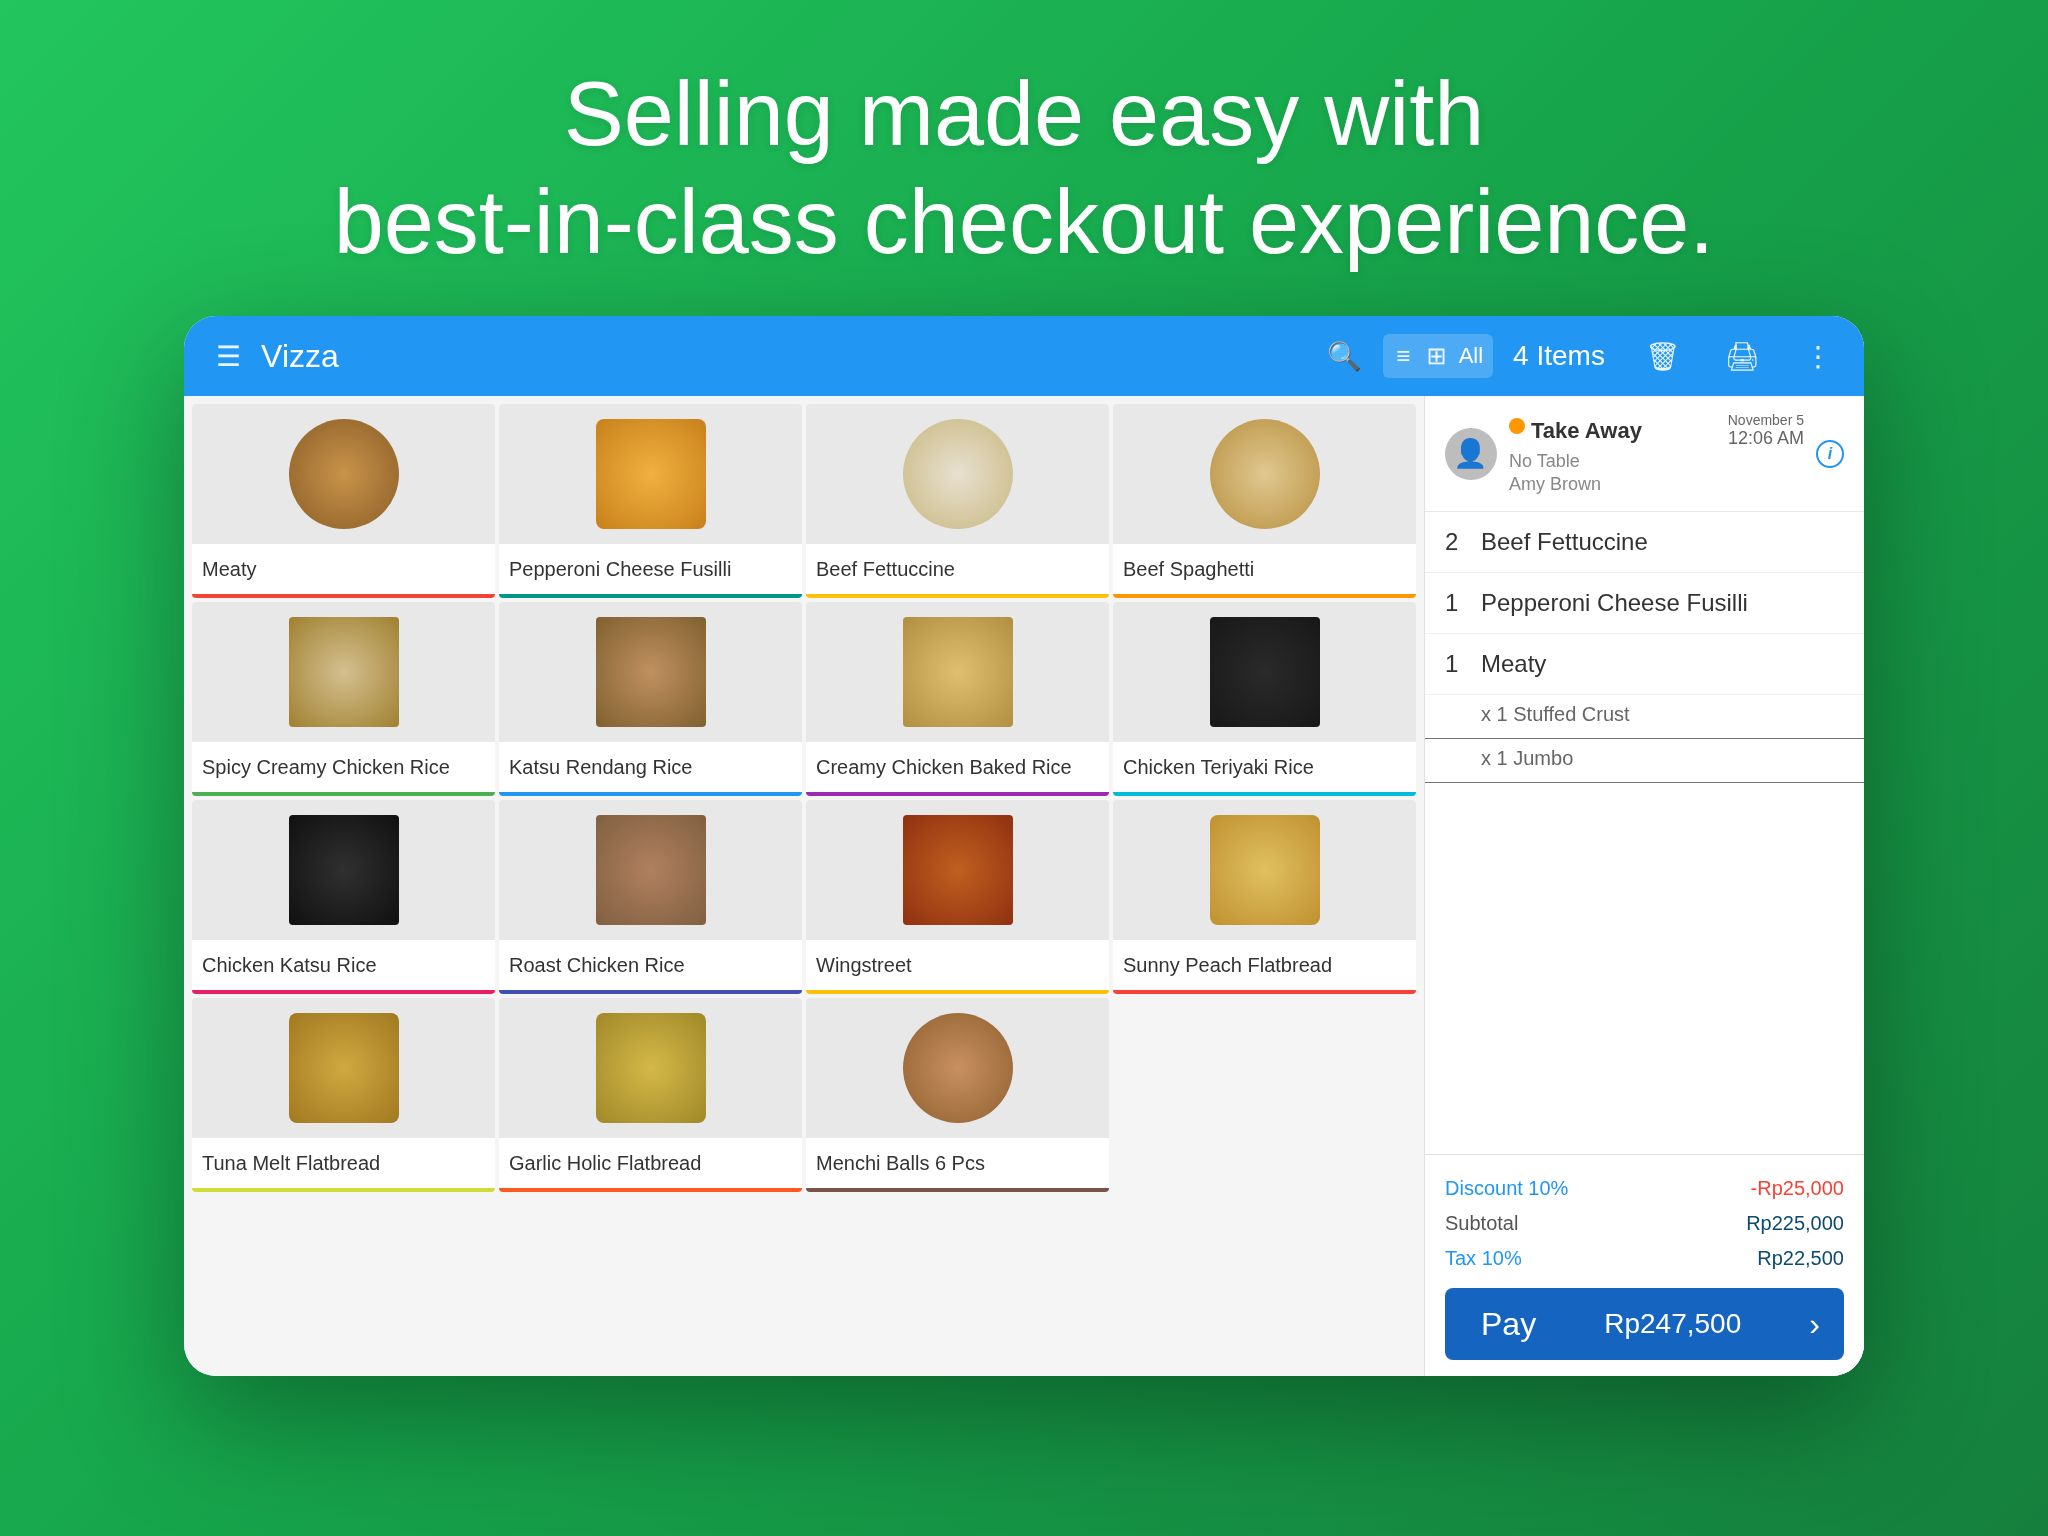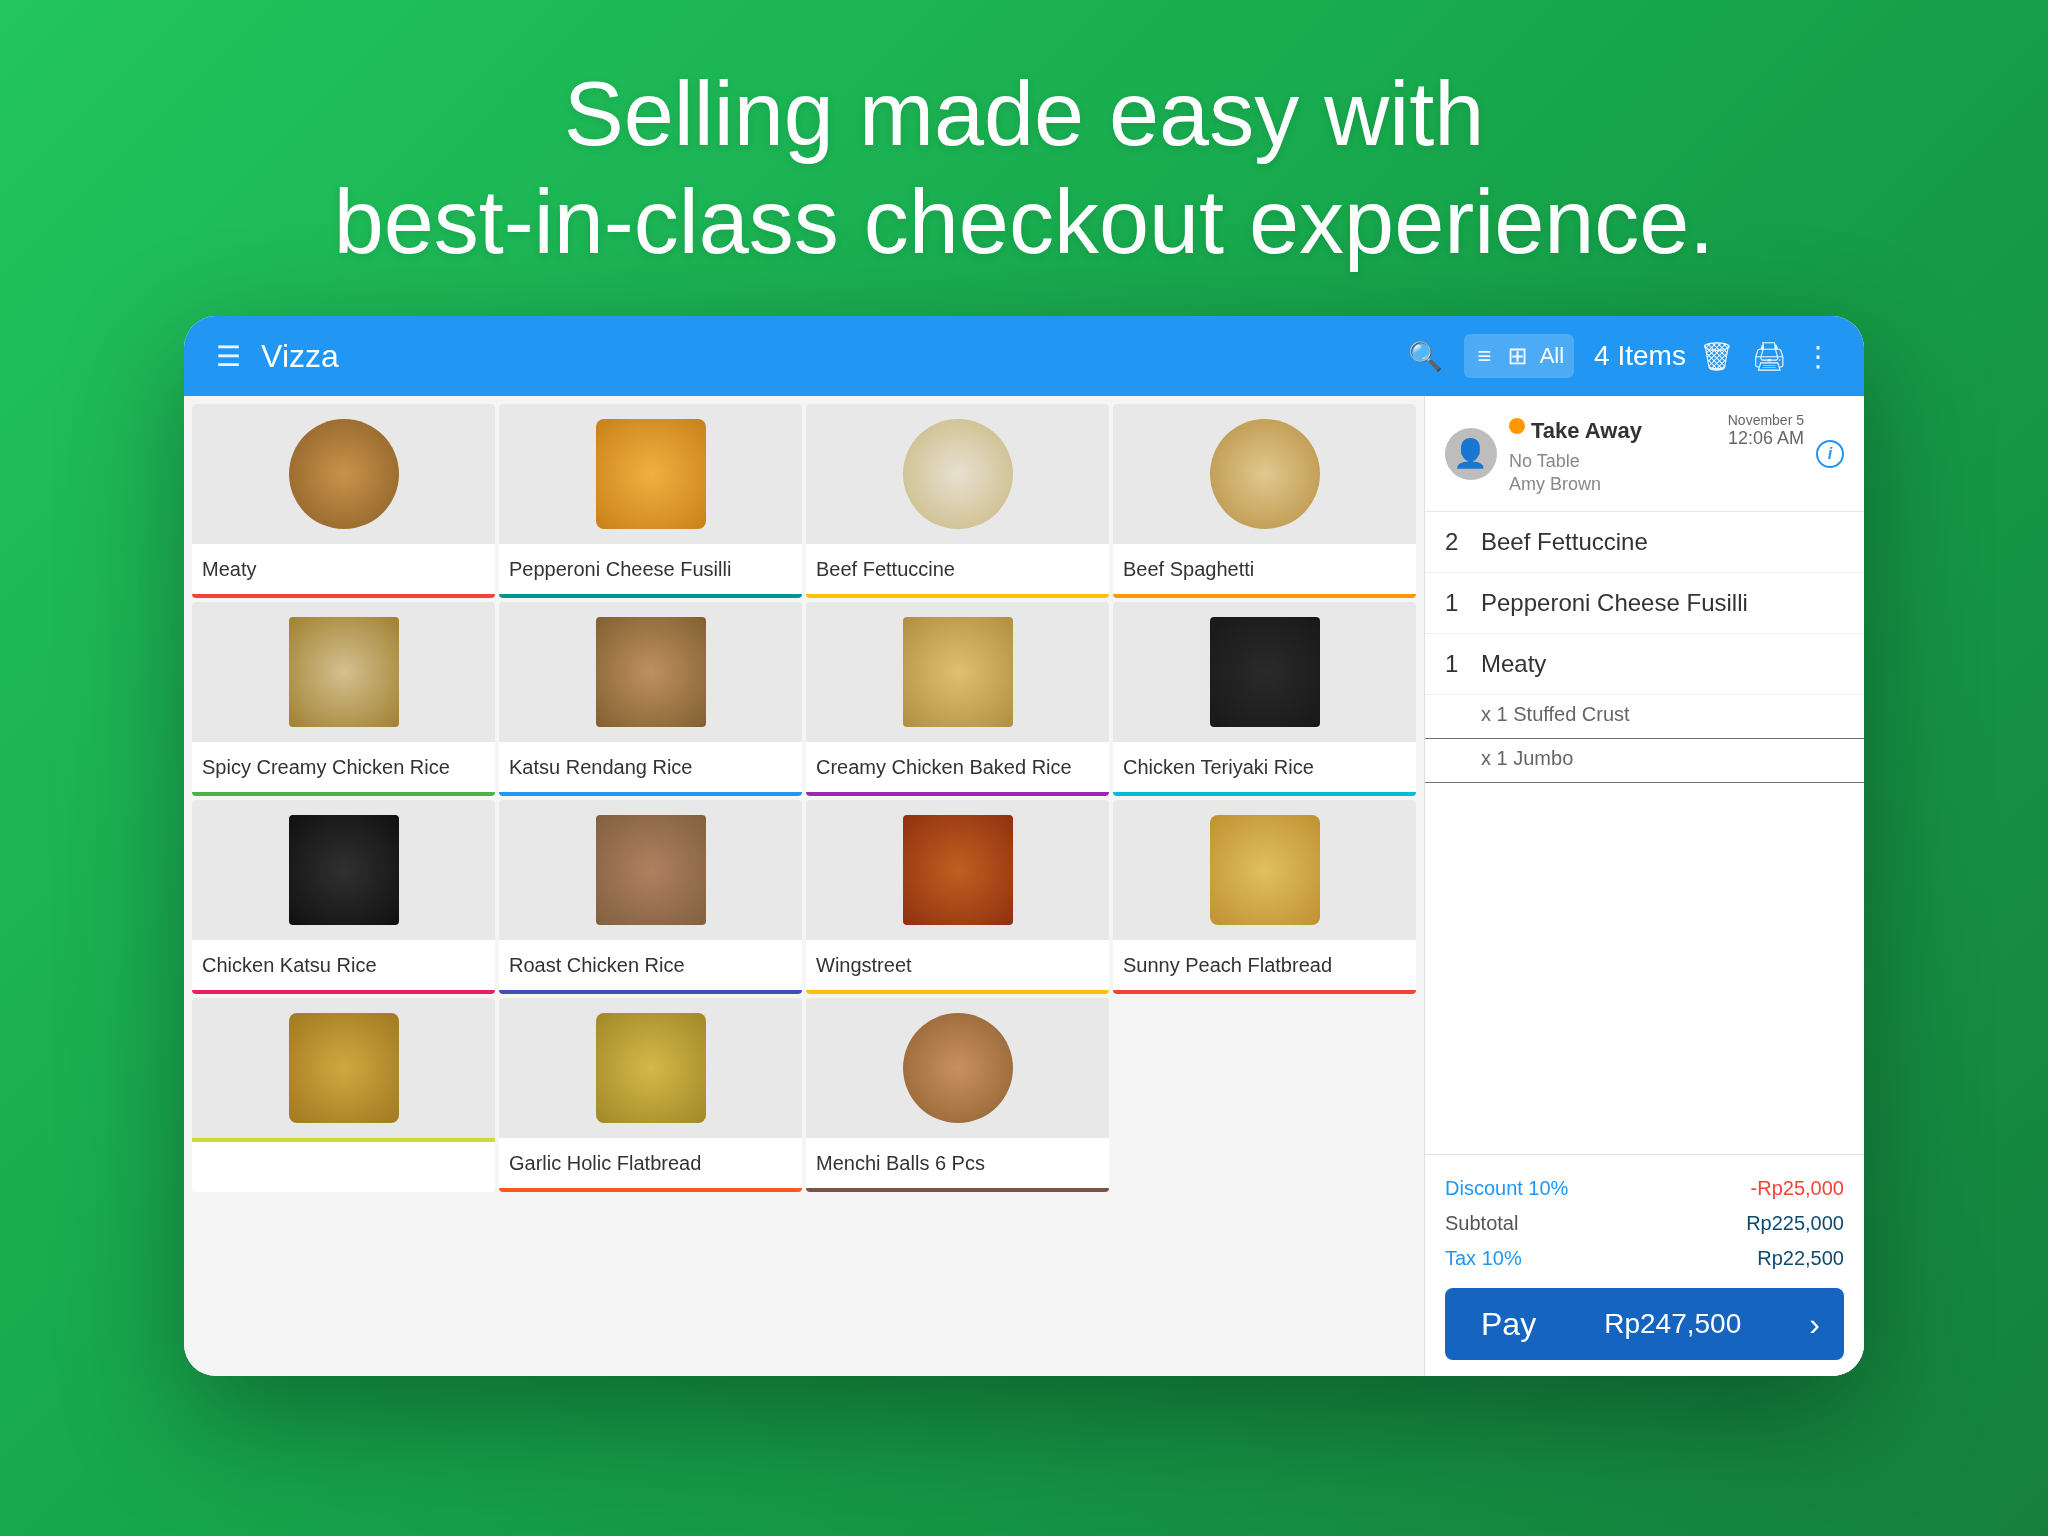--- a/index.html
+++ b/index.html
@@ -72,21 +72,21 @@
       align-items: center;
       gap: 8px;
       background: rgba(255,255,255,0.2);
       border-radius: 6px;
       padding: 4px 10px;
     }
     .all-label { color: white; font-size: 22px; }
     .top-bar-right {
       display: flex;
       align-items: center;
-      gap: 9px;
+      gap: 36px;
     }
     .items-count { color: white; font-size: 28px; font-weight: 500; }
     
     .main-content {
       display: flex;
       flex: 1;
       overflow: hidden;
     }
     
     .menu-panel {
@@ -401,20 +401,21 @@
     <div class="menu-item-img">
       <div class="food-sunny-peach" style="width:110px;height:110px;"></div>
     </div>
     <div class="menu-item-name">Sunny Peach Flatbread</div>
     <div class="menu-item-bar color-bar-red"></div>
   </div>
           <div class="menu-item">
     <div class="menu-item-img">
       <div class="food-tuna-melt" style="width:110px;height:110px;"></div>
     </div>
+    <div class="menu-item-name">Tuna Melt Flatbread</div>
     <div class="menu-item-bar color-bar-lime"></div>
   </div>
           <div class="menu-item">
     <div class="menu-item-img">
       <div class="food-garlic" style="width:110px;height:110px;"></div>
     </div>
     <div class="menu-item-name">Garlic Holic Flatbread</div>
     <div class="menu-item-bar color-bar-deeporange"></div>
   </div>
           <div class="menu-item">

